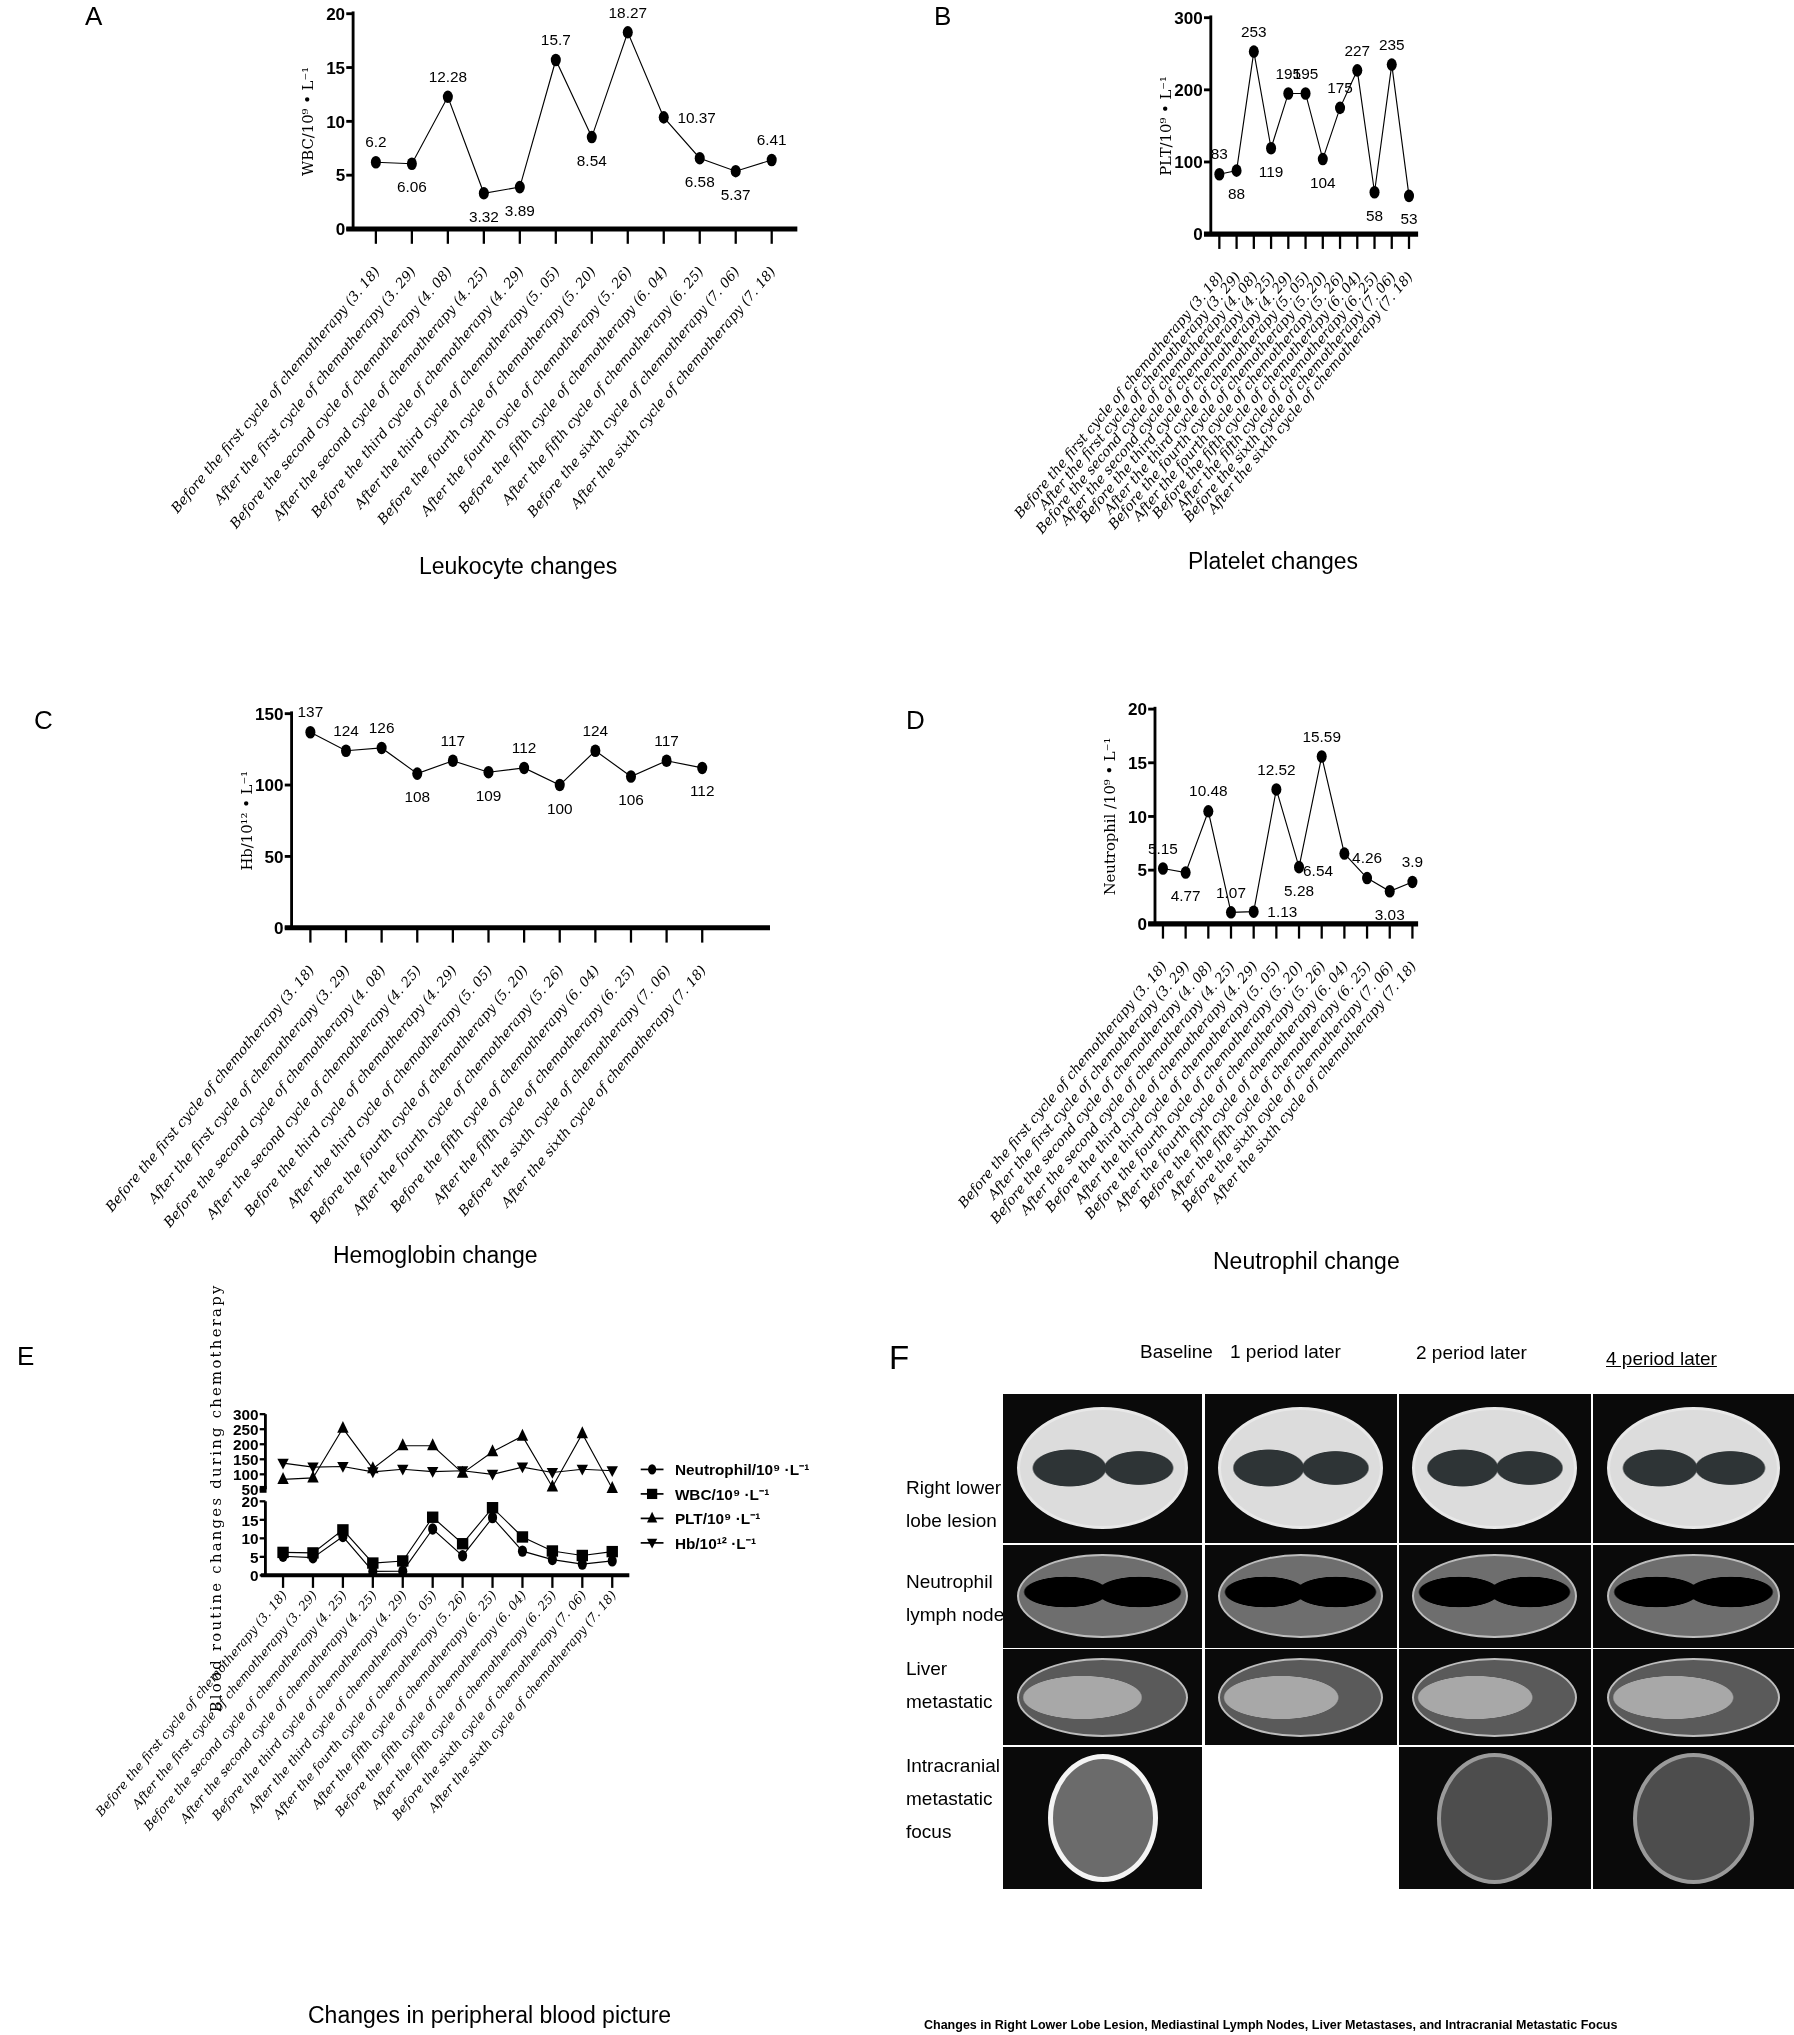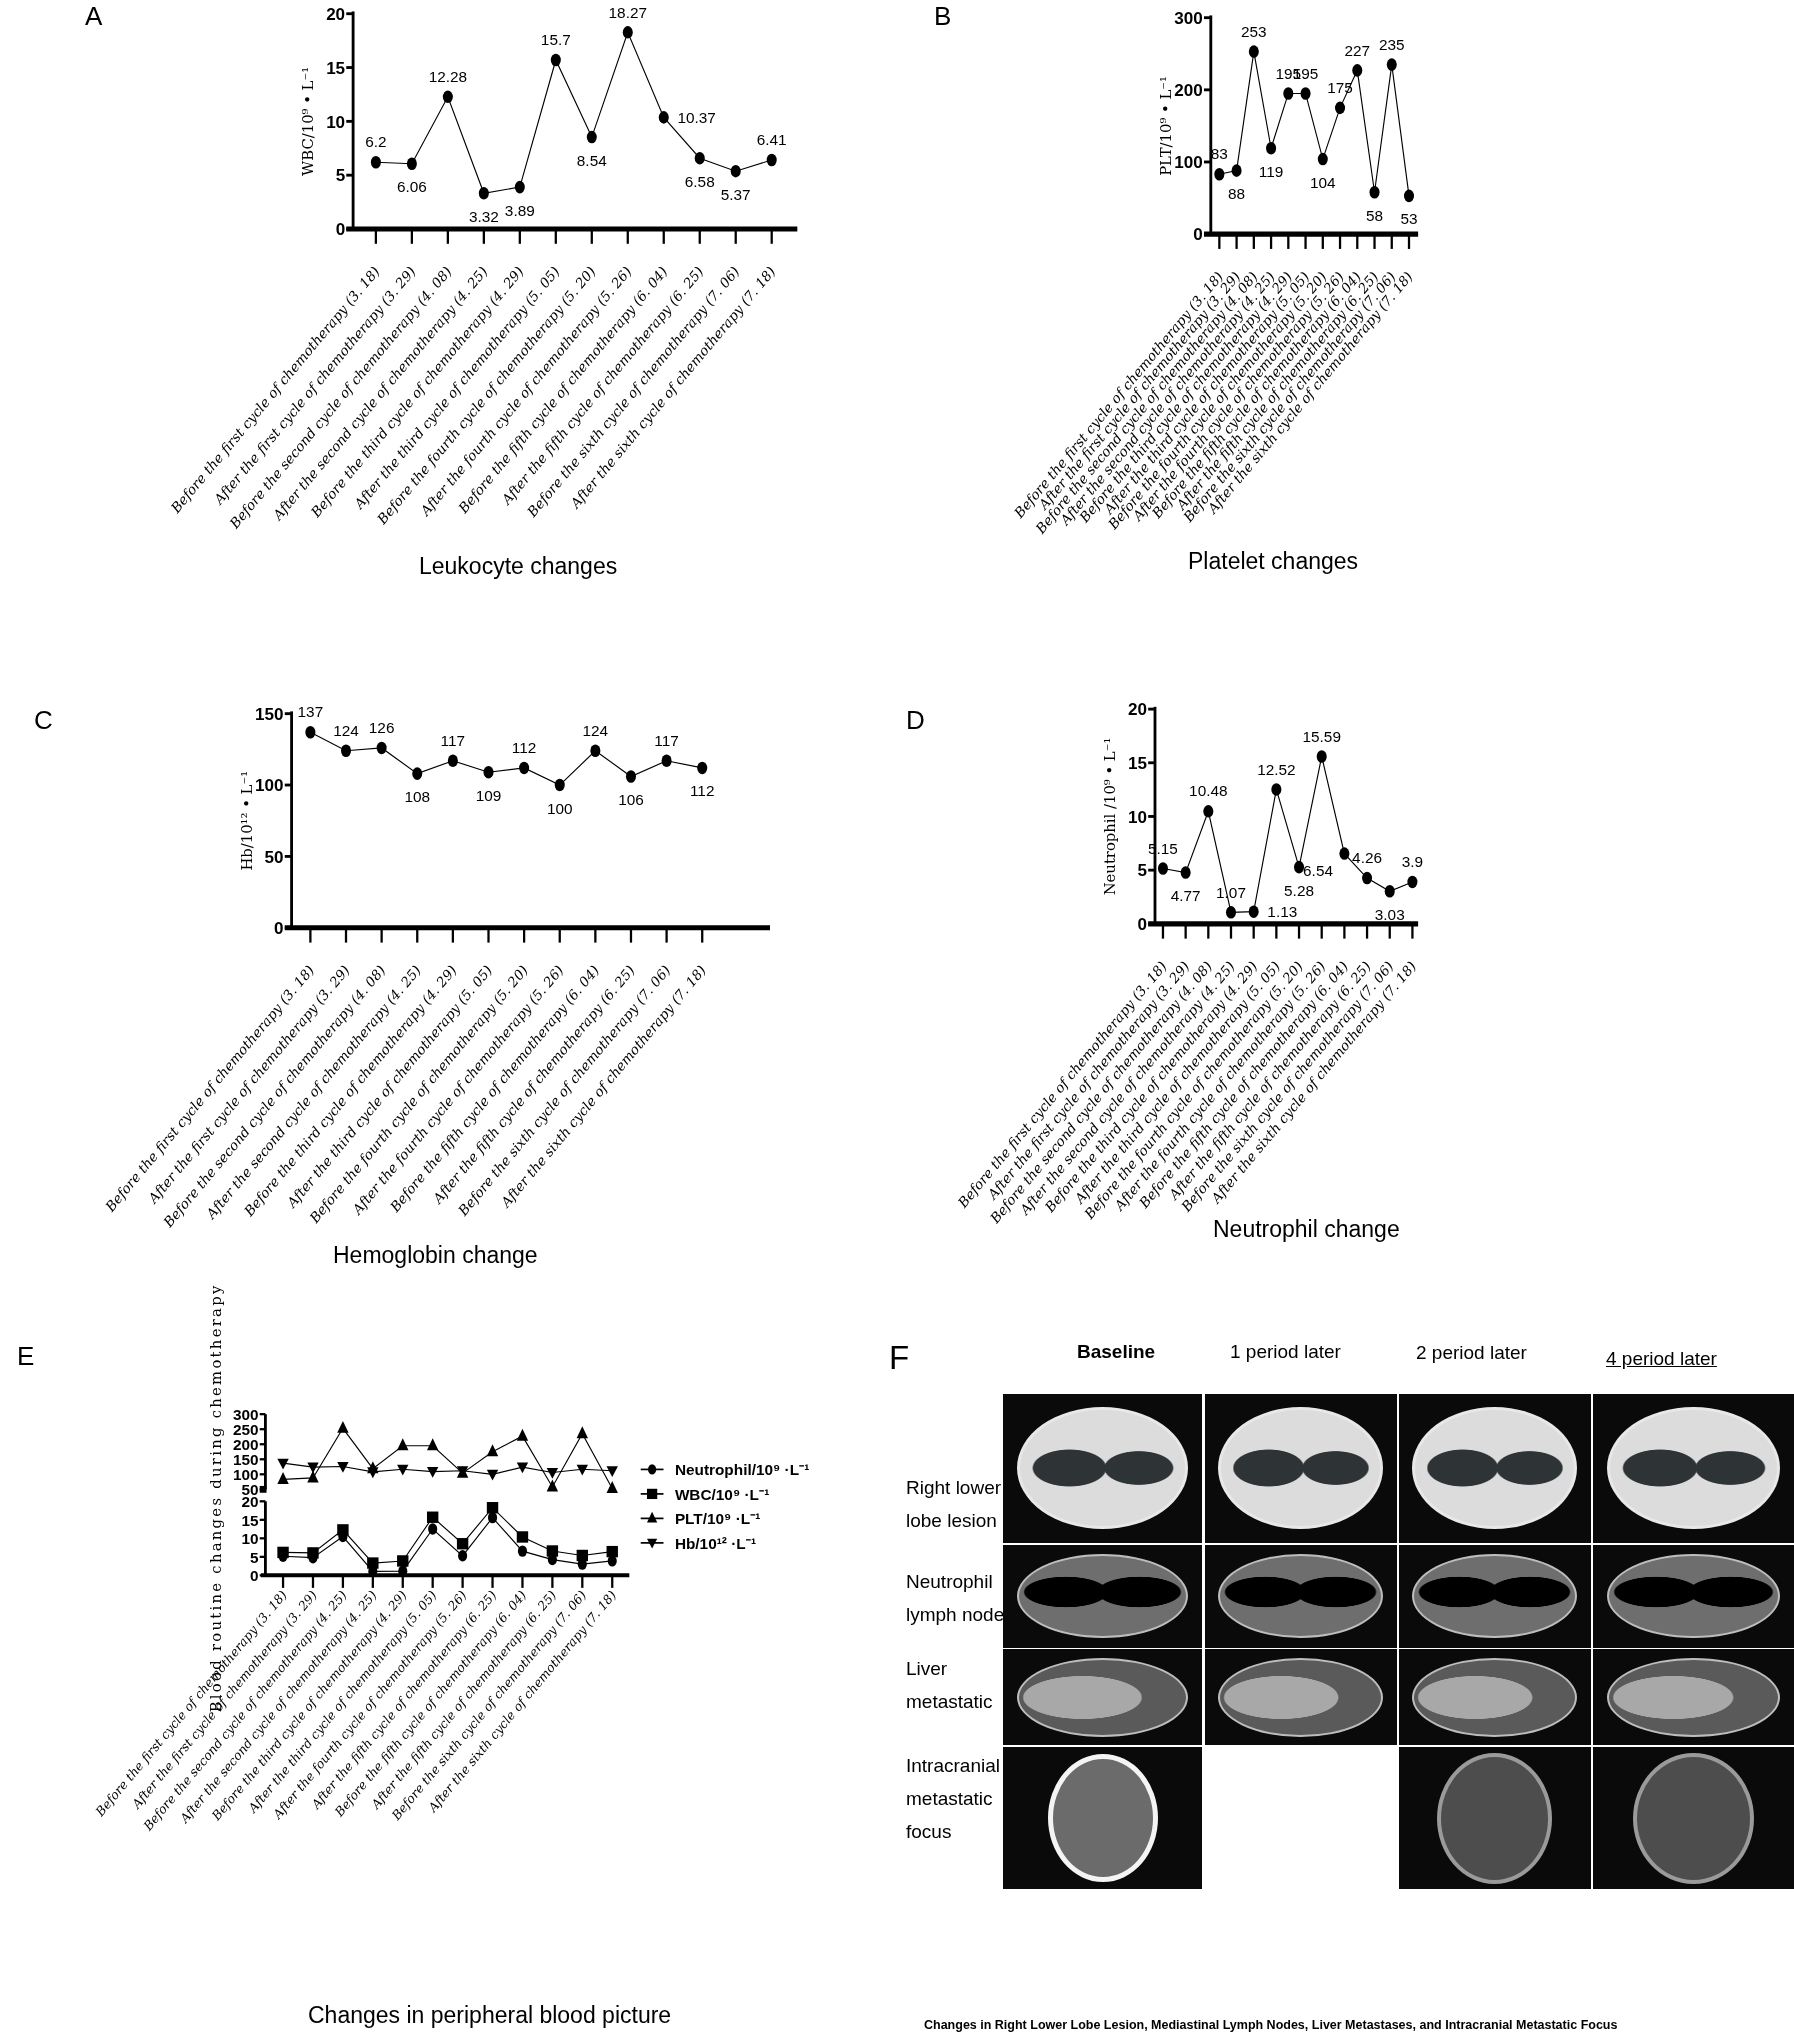--- a/index.html
+++ b/index.html
@@ -401,25 +401,25 @@
       <text x="925.3636363636364" y="2801" font-size="22" font-family="&quot;DejaVu Serif&quot;, &quot;Liberation Serif&quot;, serif" font-style="italic" text-anchor="end" transform="rotate(-50 925.3636363636364 2801)">Before the fifth cycle of chemotherapy (6. 04)</text>
       <text x="977.909090909091" y="2801" font-size="22" font-family="&quot;DejaVu Serif&quot;, &quot;Liberation Serif&quot;, serif" font-style="italic" text-anchor="end" transform="rotate(-50 977.909090909091 2801)">After the fifth cycle of chemotherapy (6. 25)</text>
       <text x="1030.4545454545455" y="2801" font-size="22" font-family="&quot;DejaVu Serif&quot;, &quot;Liberation Serif&quot;, serif" font-style="italic" text-anchor="end" transform="rotate(-50 1030.4545454545455 2801)">Before the sixth cycle of chemotherapy (7. 06)</text>
       <text x="1083" y="2801" font-size="22" font-family="&quot;DejaVu Serif&quot;, &quot;Liberation Serif&quot;, serif" font-style="italic" text-anchor="end" transform="rotate(-50 1083 2801)">After the sixth cycle of chemotherapy (7. 18)</text>
     </g>
   </svg>
 
 <div class="caption" style="left:419px;top:553px;">Leukocyte changes</div>
 <div class="caption" style="left:1188px;top:548px;">Platelet changes</div>
 <div class="caption" style="left:333px;top:1242px;">Hemoglobin change</div>
-<div class="caption" style="left:1213px;top:1216px;">Neutrophil change</div>
+<div class="caption" style="left:1213px;top:1248px;">Neutrophil change</div>
 <div class="caption" style="left:308px;top:2002px;">Changes in peripheral blood picture</div>
 
 <div id="panelF">
-    <div class="f-col-head" style="left: 1077px; top: 1341px; font-weight: bold;">Baseline</div>
+    <div class="f-col-head" style="left: 1140px; top: 1341px;">Baseline</div>
     <div class="f-col-head" style="left: 1230px; top: 1341px;">1 period later</div>
     <div class="f-col-head" style="left: 1416px; top: 1342px;">2 period later</div>
     <div class="f-col-head" style="left: 1606px; top: 1348px; text-decoration: underline;">4 period later</div>
     <div class="f-row-head" style="left: 906px; top: 1471px;">
       <div>Right lower</div>
       <div>lobe lesion</div>
     </div>
     <div class="f-cell" style="left: 1003px; top: 1394px; width: 199px; height: 149px;">
       <div class="scan" style="width: 171px; height: 122px; left: 14px; top: 13.4px; background: radial-gradient(at 30% 50%, rgb(46, 52, 54) 0px, rgb(46, 52, 54) 22%, transparent 23%), radial-gradient(at 72% 50%, rgb(46, 52, 54) 0px, rgb(46, 52, 54) 20%, transparent 21%), rgb(220, 220, 220); border: 3.4px solid rgb(232, 232, 232); box-sizing: border-box;"></div>
     </div>

